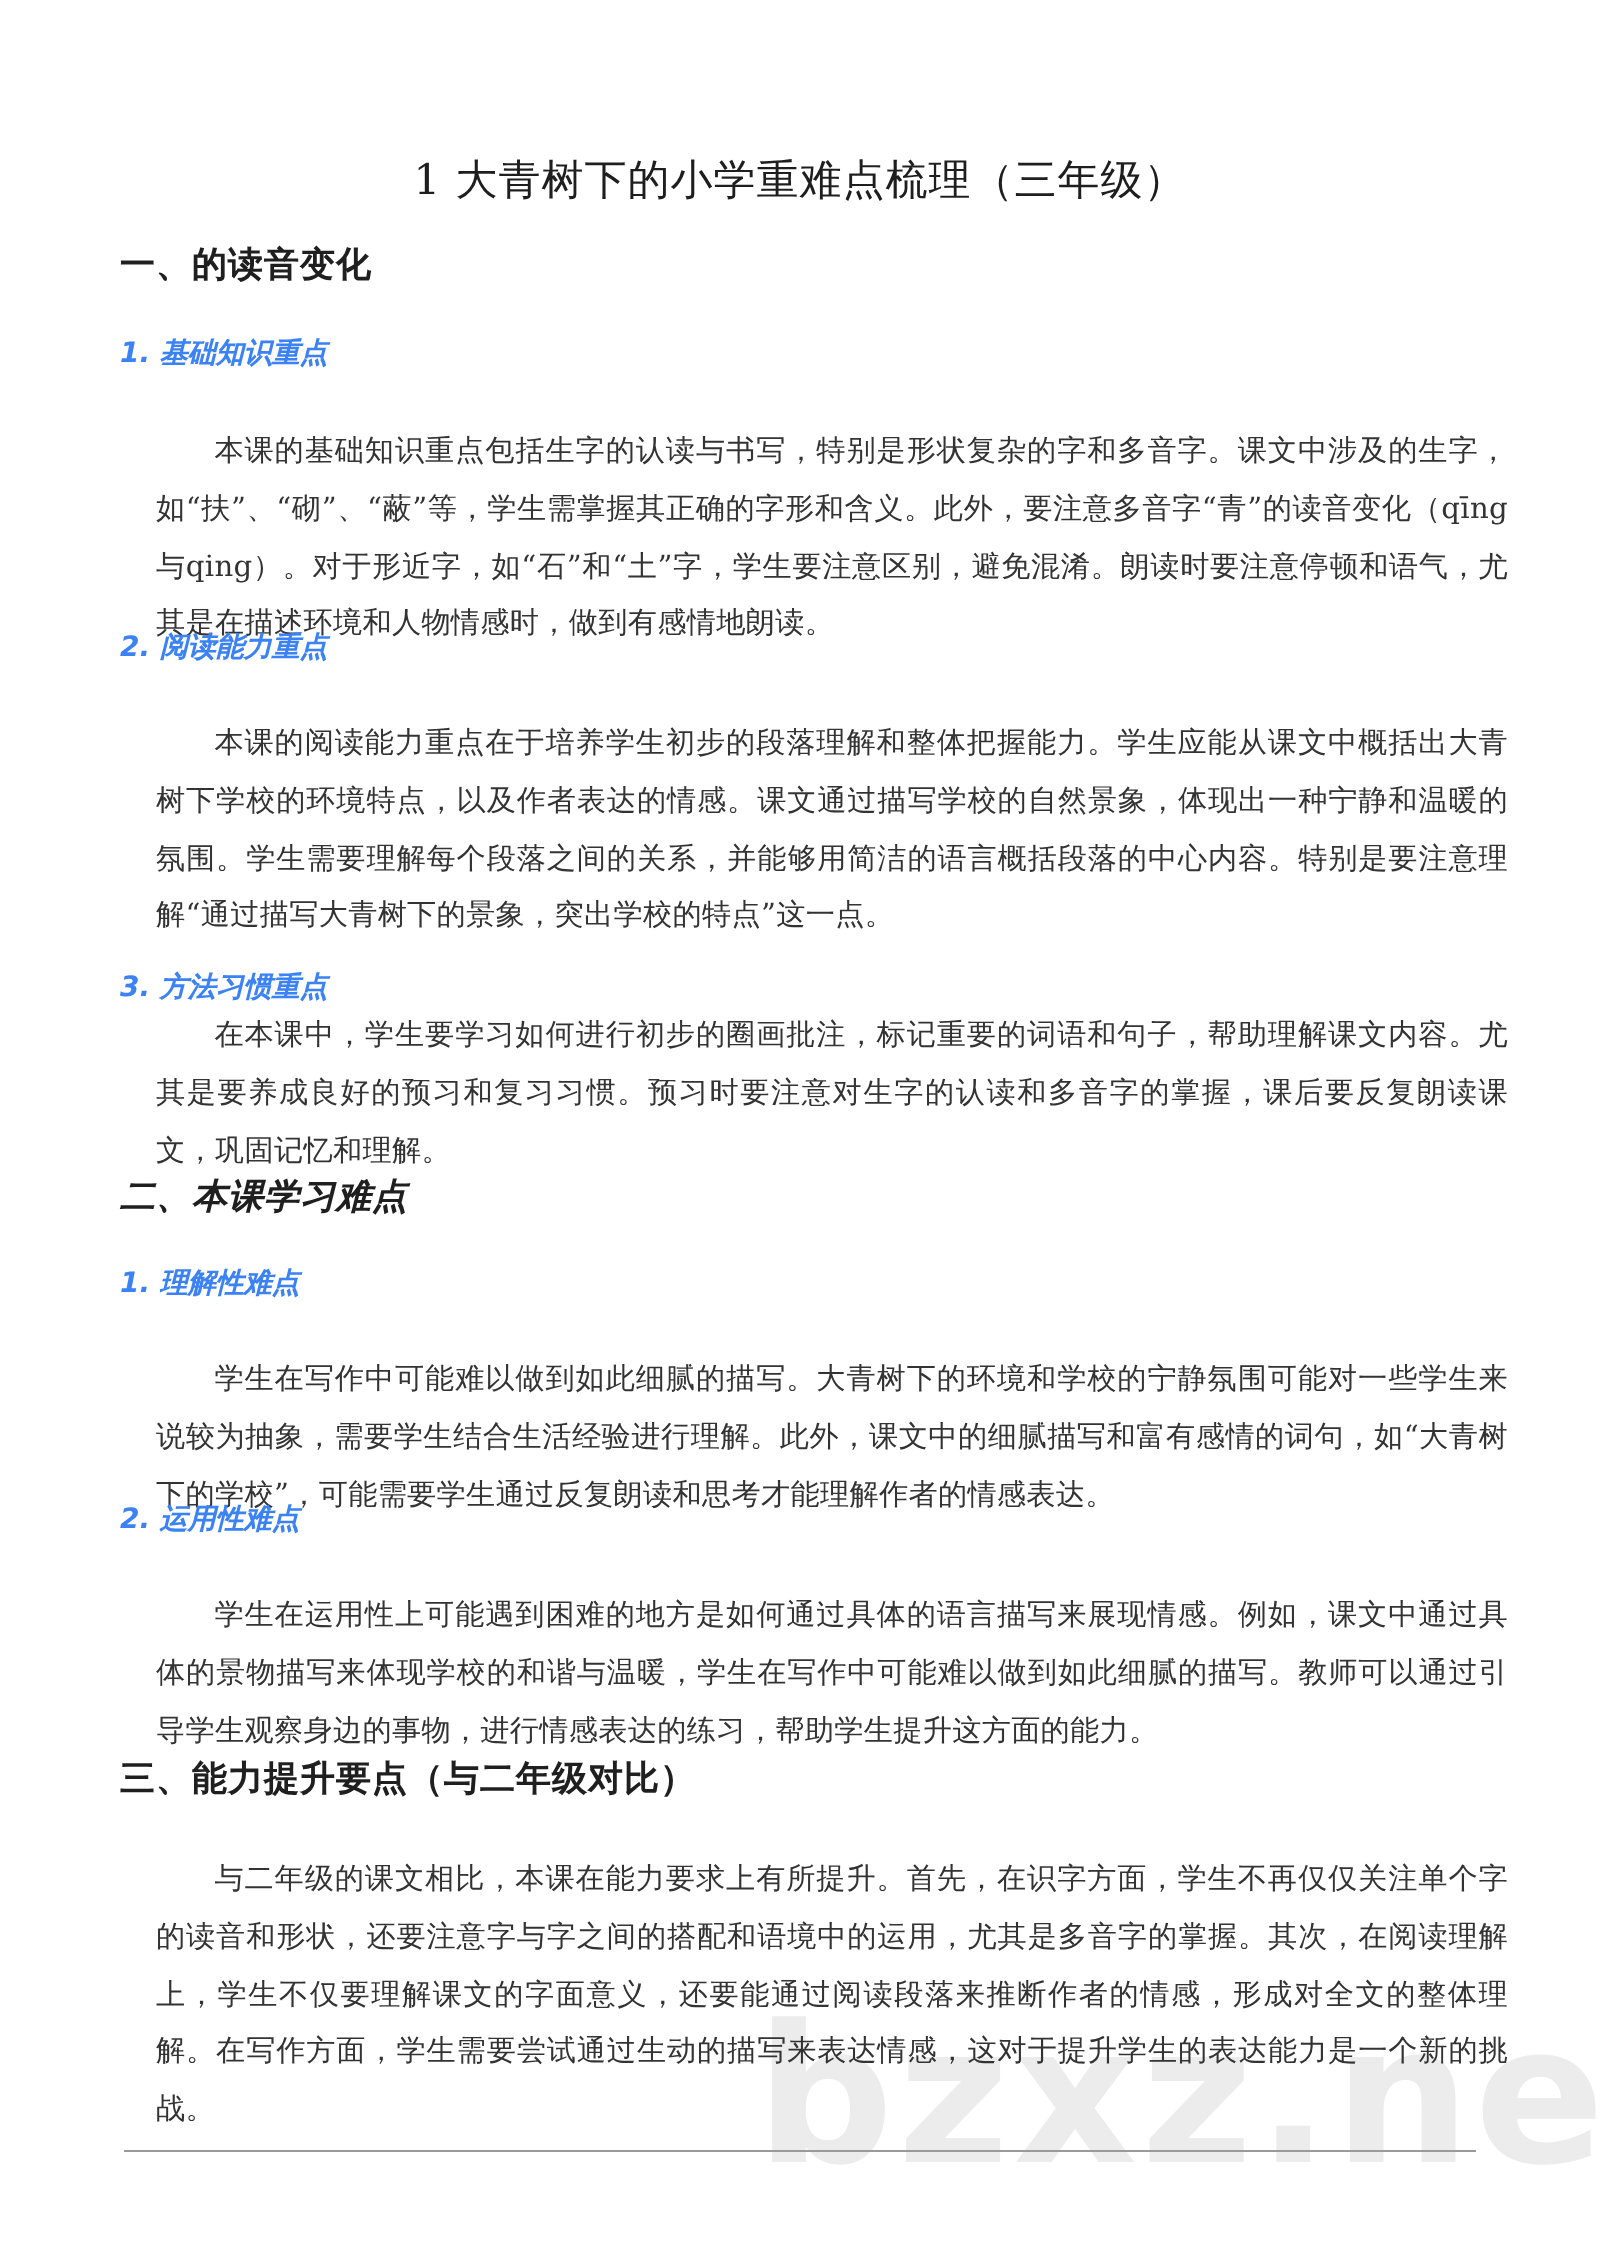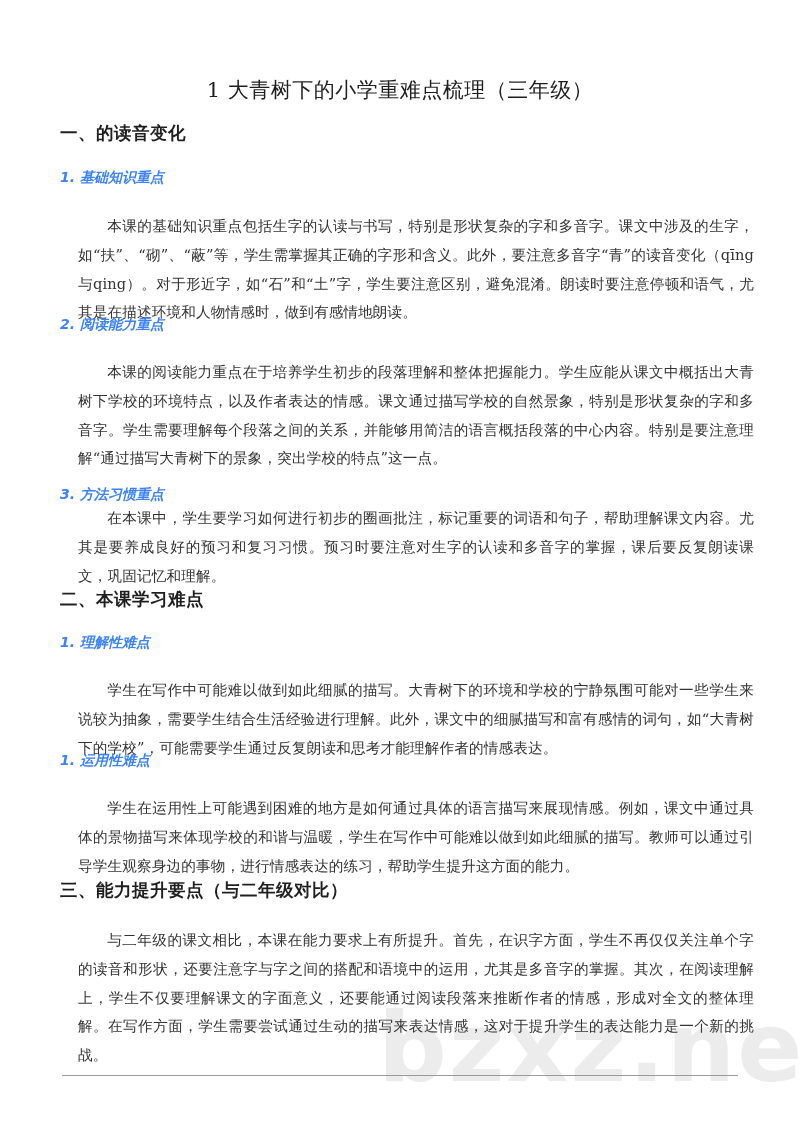--- a/index.html
+++ b/index.html
@@ -43,31 +43,31 @@
 
 <div class="page content">
   <h1 class="title">1 大青树下的小学重难点梳理（三年级）</h1>
 
   <div class="h1" style="top:121px;">一、的读音变化</div>
 
   <div class="h2" style="top:167px;">1. 基础知识重点</div>
   <p class="para" style="top:196px;">本课的基础知识重点包括生字的认读与书写，特别是形状复杂的字和多音字。课文中涉及的生字，如“扶”、“砌”、“蔽”等，学生需掌握其正确的字形和含义。此外，要注意多音字“青”的读音变化（qīng与qing）。对于形近字，如“石”和“土”字，学生要注意区别，避免混淆。朗读时要注意停顿和语气，尤其是在描述环境和人物情感时，做到有感情地朗读。</p>
 
   <div class="h2" style="top:314px;">2. 阅读能力重点</div>
-  <p class="para" style="top:342px;">本课的阅读能力重点在于培养学生初步的段落理解和整体把握能力。学生应能从课文中概括出大青树下学校的环境特点，以及作者表达的情感。课文通过描写学校的自然景象，特别是形状复杂的字和多音字。学生需要理解每个段落之间的关系，并能够用简洁的语言概括段落的中心内容。特别是要注意理解“通过描写大青树下的景象，突出学校的特点”这一点。</p>
+  <p class="para" style="top:342px;">本课的阅读能力重点在于培养学生初步的段落理解和整体把握能力。学生应能从课文中概括出大青树下学校的环境特点，以及作者表达的情感。课文通过描写学校的自然景象，体现出一种宁静和温暖的氛围。学生需要理解每个段落之间的关系，并能够用简洁的语言概括段落的中心内容。特别是要注意理解“通过描写大青树下的景象，突出学校的特点”这一点。</p>
 
   <div class="h2" style="top:484px;">3. 方法习惯重点</div>
   <p class="para" style="top:488px;">在本课中，学生要学习如何进行初步的圈画批注，标记重要的词语和句子，帮助理解课文内容。尤其是要养成良好的预习和复习习惯。预习时要注意对生字的认读和多音字的掌握，课后要反复朗读课文，巩固记忆和理解。</p>
 
-  <div class="h1" style="top:587px;">二、本课学习难点</div>
+  <div class="h1" style="top:587px;font-style:italic;">二、本课学习难点</div>
 
   <div class="h2" style="top:632px;">1. 理解性难点</div>
   <p class="para" style="top:660px;">学生在写作中可能难以做到如此细腻的描写。大青树下的环境和学校的宁静氛围可能对一些学生来说较为抽象，需要学生结合生活经验进行理解。此外，课文中的细腻描写和富有感情的词句，如“大青树下的学校”，可能需要学生通过反复朗读和思考才能理解作者的情感表达。</p>
 
-  <div class="h2" style="top:750px;">1. 运用性难点</div>
+  <div class="h2" style="top:750px;">2. 运用性难点</div>
   <p class="para" style="top:778px;">学生在运用性上可能遇到困难的地方是如何通过具体的语言描写来展现情感。例如，课文中通过具体的景物描写来体现学校的和谐与温暖，学生在写作中可能难以做到如此细腻的描写。教师可以通过引导学生观察身边的事物，进行情感表达的练习，帮助学生提升这方面的能力。</p>
 
   <div class="h1" style="top:878px;">三、能力提升要点（与二年级对比）</div>
   <p class="para" style="top:910px;">与二年级的课文相比，本课在能力要求上有所提升。首先，在识字方面，学生不再仅仅关注单个字的读音和形状，还要注意字与字之间的搭配和语境中的运用，尤其是多音字的掌握。其次，在阅读理解上，学生不仅要理解课文的字面意义，还要能通过阅读段落来推断作者的情感，形成对全文的整体理解。在写作方面，学生需要尝试通过生动的描写来表达情感，这对于提升学生的表达能力是一个新的挑战。</p>
 </div>
 
 <div class="footer-rule"></div>
 <div class="footer-text">www. bzxz. net</div>
 
 </body></html>

